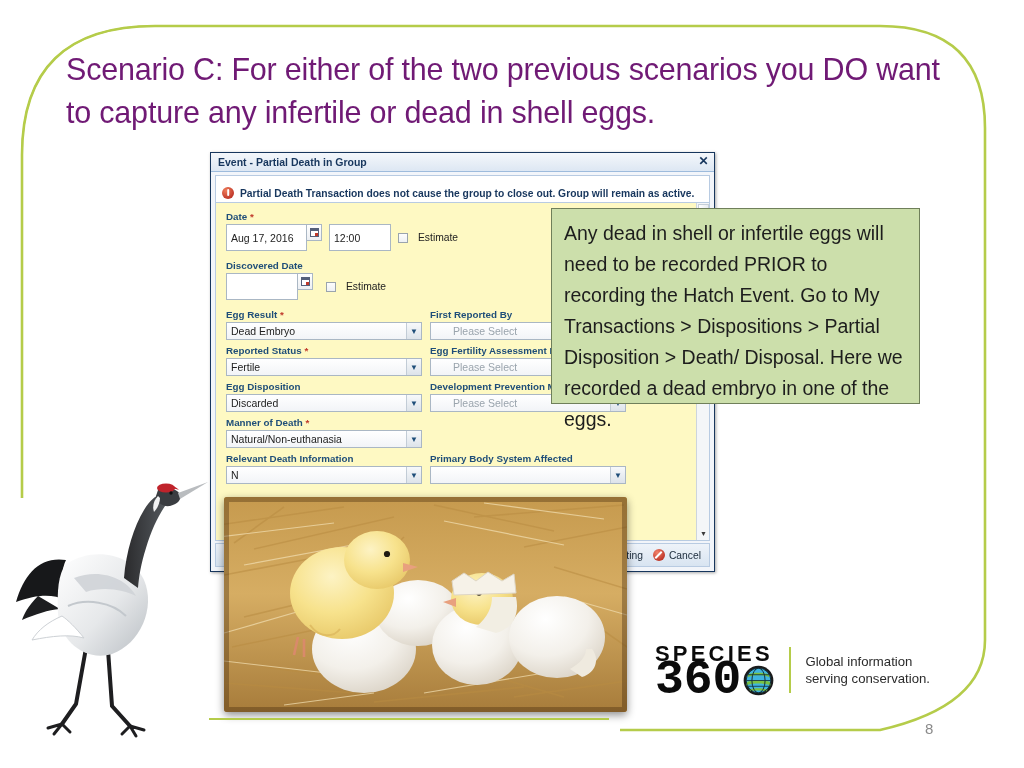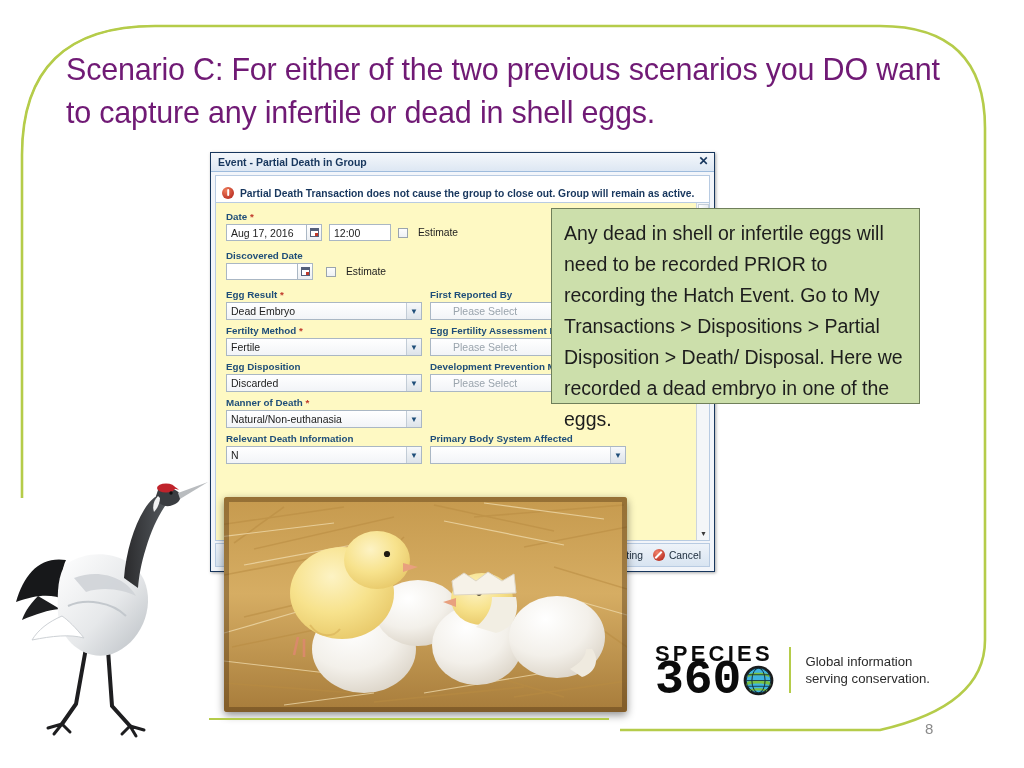--- a/index.html
+++ b/index.html
@@ -72,21 +72,21 @@
   .fld-label {
     font-size:9.8px; font-weight:bold; color:#1f4e79; margin:0 0 2px 0;
     font-family:"Liberation Sans", sans-serif; white-space:nowrap;
   }
   .req { color:#c0392b; font-weight:bold; }
 
   .row { display:flex; gap:8px; }
   .col { width:196px; }
 
   .txtbox {
-    height:17px; border:1px solid #aab7c4; background:#fff;
+    height:27px; border:1px solid #aab7c4; background:#fff;
     font-size:10.5px; color:#222; display:flex; align-items:center;
     padding:0 4px; font-family:"Liberation Sans", sans-serif;
   }
   .selbox {
     height:18px; border:1px solid #aab7c4; background:linear-gradient(#ffffff,#f2f4f7);
     font-size:10.5px; color:#222; display:flex; align-items:center;
     padding:0 0 0 4px; font-family:"Liberation Sans", sans-serif;
     justify-content:space-between;
   }
   .selbox.ph > span:first-child { color:#9aa4ad;padding-left:18px; }
@@ -276,21 +276,21 @@
           <div class="selbox ph">
             <span>Please Select</span>
             <span class="sel-arrow">▼</span>
           </div>
         </div>
       </div>
 
       <div class="row mb6">
         <div class="col">
           <div class="fld-label">
-            <span>Fertilty Method</span>
+            <span>Reported Status</span>
             <span class="req">*</span>
           </div>
           <div class="selbox">
             <span>Fertile</span>
             <span class="sel-arrow">▼</span>
           </div>
         </div>
         <div class="col">
           <div class="fld-label">Egg Fertility Assessment M</div>
           <div class="selbox ph">

